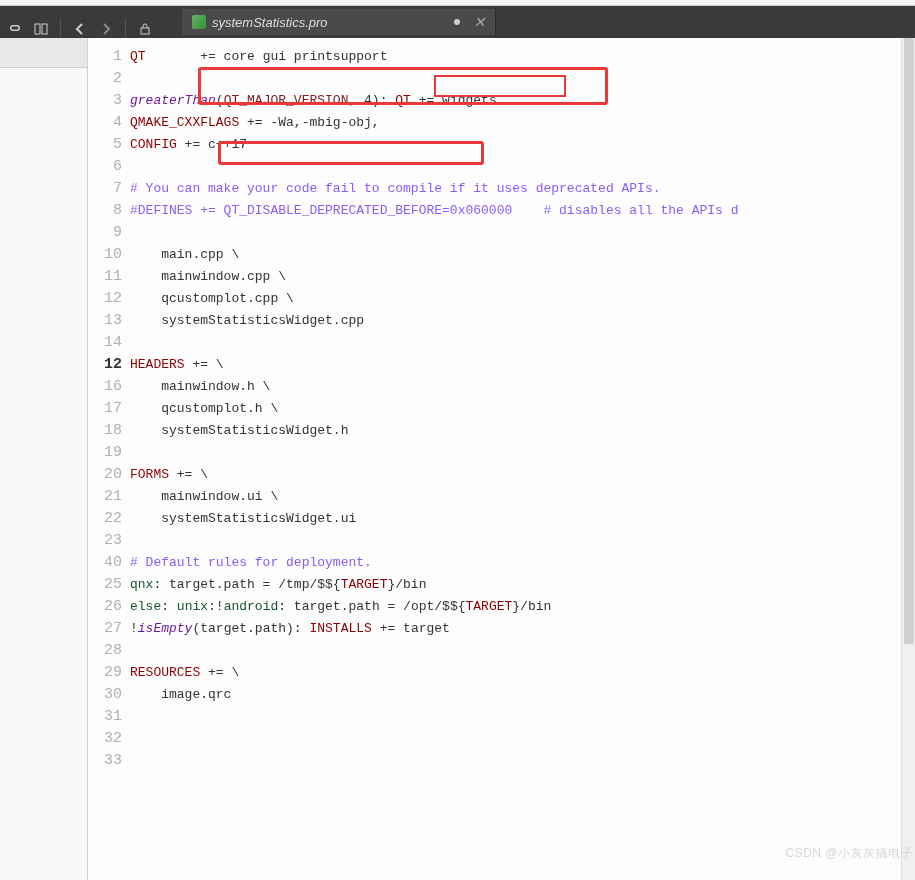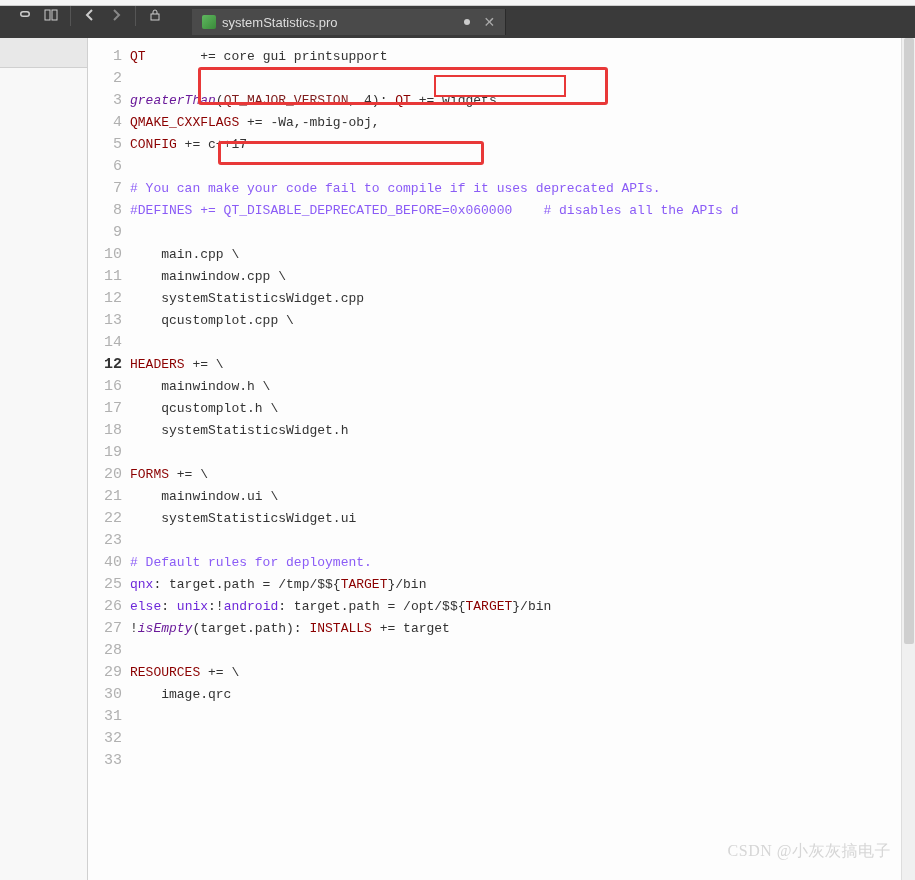--- a/index.html
+++ b/index.html
@@ -14,24 +14,25 @@
 }
 .top-cut {
   height: 6px;
   background: #f5f5f5;
   border-bottom: 1px solid #ccc;
 }
 .toolbar {
   height: 32px;
   background: #3a3a3a;
   display: flex;
-  align-items: flex-start;
-  padding: 0 16px;
+  align-items: flex-end;
+  padding: 0 6px;
   gap: 8px;
   color: #ccc;
+  font-style: italic;
 }
 .toolbar .icon { display: inline-flex; align-items: center; justify-content: center; width: 18px; height: 18px; }
 .toolbar .sep { width: 1px; height: 20px; background: #555; margin: 0 2px; }
 .tab-bar {
   flex: 1;
   display: flex;
   align-items: center;
   height: 100%;
   margin-left: 20px;
 }
@@ -90,21 +91,21 @@
 }
 .gutter .ln { height: 22px; line-height: 22px; }
 .gutter .ln.current { color: #333; font-weight: bold; }
 .code-lines {
   flex: 1;
   font-size: 13px;
 }
 .line { height: 22px; line-height: 22px; white-space: pre; }
 .tok-var { color: #8b0000; }
 .tok-plain { color: #333; }
-.tok-key { color: #6d28d9; }
+.tok-key { color: #14532d; }
 .tok-comment { color: #8b5cf6; }
 .tok-macro { color: #7f1d1d; text-align: right; }
 .tok-func { color: #6a1a9a; font-style: italic; }
 
 .redbox1 {
   position: absolute;
   border: 3px solid #e83838;
   border-radius: 3px;
   top: 29px; left: 110px; width: 410px; height: 38px;
   pointer-events: none;
@@ -117,25 +118,25 @@
 }
 .redbox2 {
   position: absolute;
   border: 3px solid #e83838;
   border-radius: 3px;
   top: 103px; left: 130px; width: 266px; height: 24px;
   pointer-events: none;
 }
 .watermark {
   position: absolute;
-  right: 24px;
+  right: 2px;
   bottom: 18px;
   color: #d6d6d6;
-  font-family: Liberation Serif, serif;
-  font-size: 16px;
+  font-family: Liberation Sans, sans-serif;
+  font-size: 12px;
   letter-spacing: 0.5px;
   pointer-events: none;
 }
 .scrollbar-v {
   position: absolute;
   right: 0; top: 0; width: 14px; height: 100%;
   background: #f0f0f0;
   border-left: 1px solid #ddd;
 }
 .scrollbar-v .thumb {
@@ -235,22 +236,22 @@
           <div class="line"></div>
           <div class="line"><span class="tok-func">greaterThan</span><span class="tok-plain">(</span><span class="tok-macro">QT_MAJOR_VERSION</span><span class="tok-plain">, 4): </span><span class="tok-var">QT</span><span class="tok-plain"> += widgets</span></div>
           <div class="line"><span class="tok-var">QMAKE_CXXFLAGS</span><span class="tok-plain"> += -Wa,-mbig-obj,</span></div>
           <div class="line"><span class="tok-var">CONFIG</span><span class="tok-plain"> += c++17</span></div>
           <div class="line"></div>
           <div class="line"><span class="tok-comment"># You can make your code fail to compile if it uses deprecated APIs.</span></div>
           <div class="line"><span class="tok-comment">#DEFINES += QT_DISABLE_DEPRECATED_BEFORE=0x060000    # disables all the APIs d</span></div>
           <div class="line"></div>
           <div class="line"><span class="tok-plain">    main.cpp \</span></div>
           <div class="line"><span class="tok-plain">    mainwindow.cpp \</span></div>
+          <div class="line"><span class="tok-plain">    qcustomplot.cpp \</span></div>
           <div class="line"><span class="tok-plain">    systemStatisticsWidget.cpp</span></div>
-          <div class="line"><span class="tok-plain">    qcustomplot.cpp \</span></div>
           <div class="line"></div>
           <div class="line"><span class="tok-var">HEADERS</span><span class="tok-plain"> += \</span></div>
           <div class="line"><span class="tok-plain">    mainwindow.h \</span></div>
           <div class="line"><span class="tok-plain">    qcustomplot.h \</span></div>
           <div class="line"><span class="tok-plain">    systemStatisticsWidget.h</span></div>
           <div class="line"></div>
           <div class="line"><span class="tok-var">FORMS</span><span class="tok-plain"> += \</span></div>
           <div class="line"><span class="tok-plain">    mainwindow.ui \</span></div>
           <div class="line"><span class="tok-plain">    systemStatisticsWidget.ui</span></div>
           <div class="line"></div>

